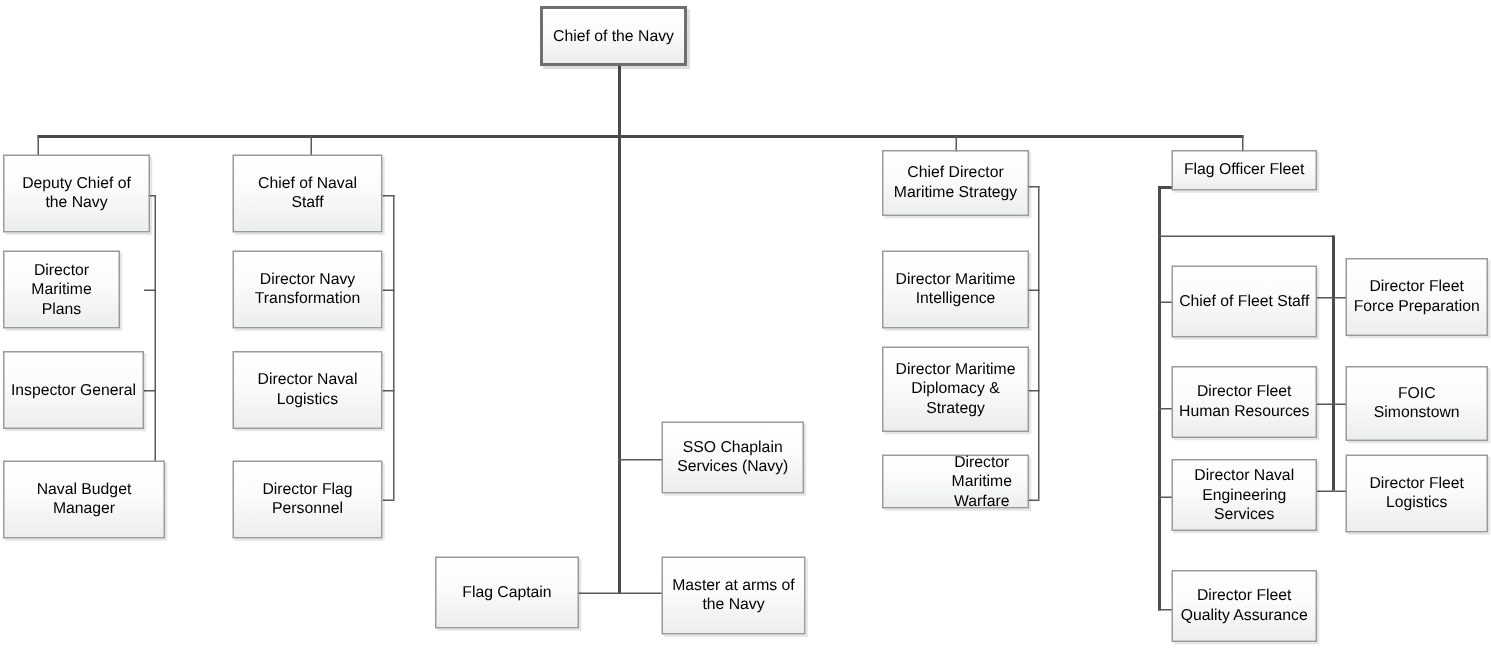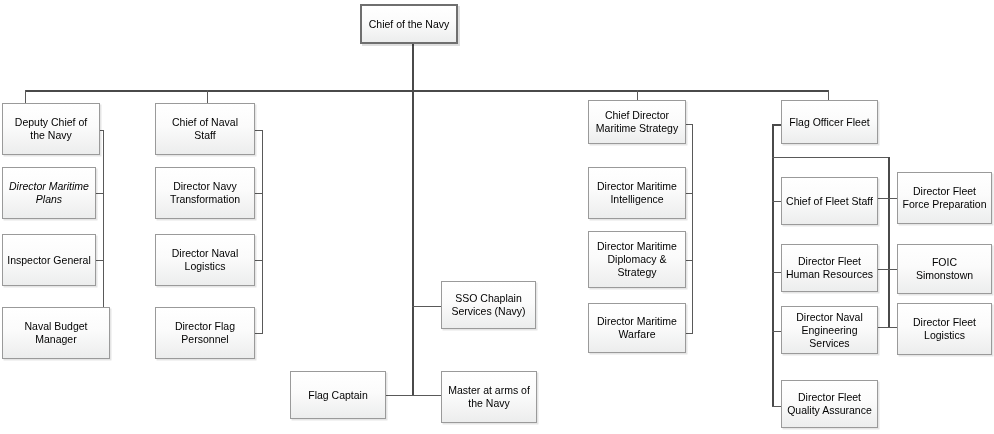--- a/index.html
+++ b/index.html
@@ -102,21 +102,21 @@
   <div class="conn h" style="left:878px; top:269px; width:11px;"></div>
   <div class="conn h" style="left:878px; top:327px; width:11px;"></div>
 
   <div class="node root" style="left:360px; top:4px; width:98px; height:40px;">
     <span class="node-label">Chief of the Navy</span>
   </div>
 
   <div class="node" style="left:2px; top:103px; width:98px; height:52px;">
     <span class="node-label">Deputy Chief of the Navy</span>
   </div>
-  <div class="node" style="left:2px; top:167px; width:94px; height:52px;font-style:italic;">
+  <div class="node" style="left:2px; top:167px; width:78px; height:52px;">
     <span class="node-label">Director Maritime Plans</span>
   </div>
   <div class="node" style="left:2px; top:234px; width:94px; height:52px;">
     <span class="node-label">Inspector General</span>
   </div>
   <div class="node" style="left:2px; top:307px; width:108px; height:52px;">
     <span class="node-label">Naval Budget Manager</span>
   </div>
 
   <div class="node" style="left:155px; top:103px; width:100px; height:52px;">
@@ -134,25 +134,25 @@
 
   <div class="node" style="left:588px; top:100px; width:98px; height:44px;">
     <span class="node-label">Chief Director Maritime Strategy</span>
   </div>
   <div class="node" style="left:588px; top:167px; width:98px; height:52px;">
     <span class="node-label">Director Maritime Intelligence</span>
   </div>
   <div class="node" style="left:588px; top:231px; width:98px; height:57px;">
     <span class="node-label">Director Maritime Diplomacy &amp; Strategy</span>
   </div>
-  <div class="node" style="left:588px; top:303px; width:98px; height:50px;">
+  <div class="node" style="left:588px; top:303px; width:98px; height:36px;padding-left:39px;">
     <span class="node-label">Director Maritime Warfare</span>
   </div>
 
-  <div class="node" style="left:781px; top:100px; width:97px; height:44px;">
+  <div class="node" style="left:781px; top:100px; width:97px; height:27px;">
     <span class="node-label">Flag Officer Fleet</span>
   </div>
   <div class="node" style="left:781px; top:177px; width:97px; height:48px;">
     <span class="node-label">Chief of Fleet Staff</span>
   </div>
   <div class="node" style="left:781px; top:306px; width:97px; height:48px;">
     <span class="node-label">Director Naval Engineering Services</span>
   </div>
   <div class="node" style="left:781px; top:244px; width:97px; height:48px;">
     <span class="node-label">Director Fleet Human Resources</span>

